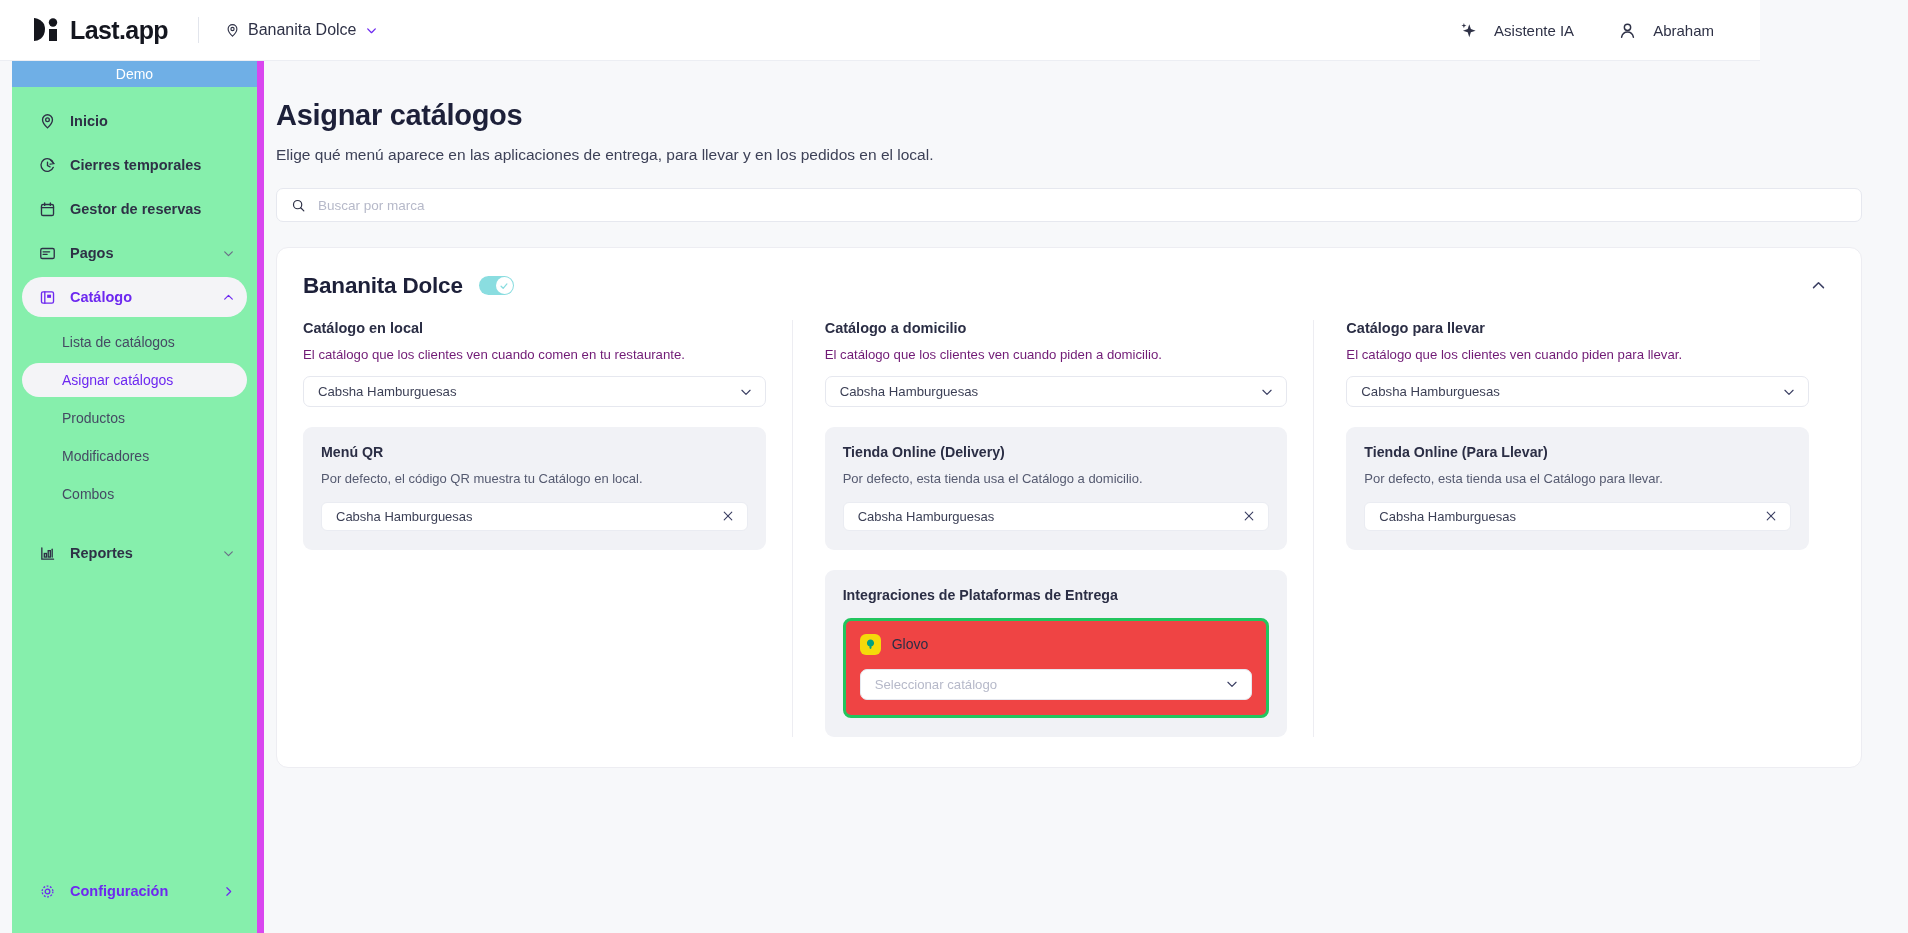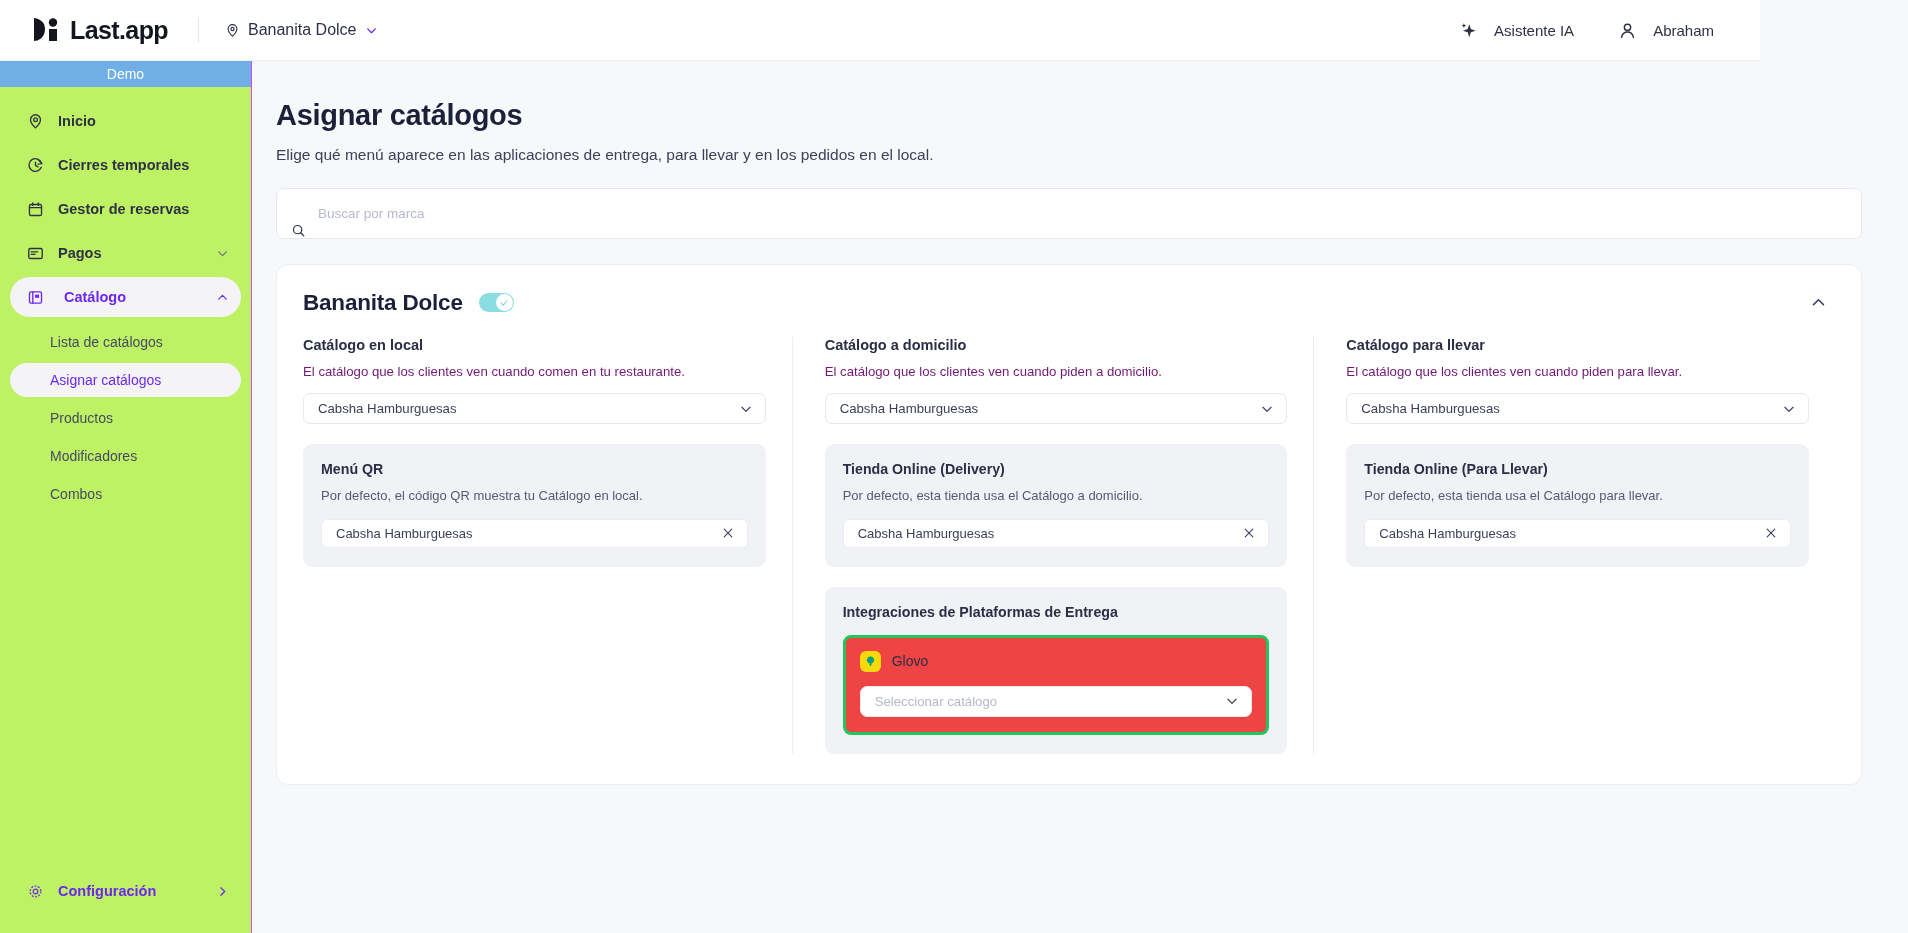--- a/index.html
+++ b/index.html
@@ -71,25 +71,25 @@
     align-items: center;
     gap: 16px;
     cursor: pointer;
     font-size: 15px;
     color: #2e3146;
   }
 
   
   .sidebar {
     position: absolute;
-    top: 61px; left: 0;
+    top: 61px; left: 12px;
     width: 252px;
     height: 872px;
-    background: #bef264;
-    border-right: 1px solid #d946ef;
+    background: #86efac;
+    border-right: 7px solid #d946ef;
     z-index: 10;
   }
   .demo-banner {
     height: 26px;
     background: #6fafe6;
     color: #ffffff;
     font-size: 14px;
     display: flex;
     align-items: center;
     justify-content: center;
@@ -123,21 +123,21 @@
   }
   .nav-chev {
     margin-left: auto;
     display: flex;
     align-items: center;
   }
   .nav-item.active {
     background: #f4f4f7;
     color: #6d28f0;
   }
-  .nav-item.active .nav-label { color: #6d28f0; margin-left: 6px; }
+  .nav-item.active .nav-label { color: #6d28f0; }
 
   .subnav { padding: 4px 10px 0 10px; }
   .subnav-item {
     display: flex;
     align-items: center;
     height: 34px;
     padding-left: 40px;
     border-radius: 17px;
     font-size: 14px;
     color: #454a63;
@@ -175,26 +175,26 @@
     letter-spacing: -0.3px;
   }
   .page-sub {
     margin-top: 14px;
     font-size: 15.5px;
     color: #3d4157;
   }
 
   .searchbar {
     margin: 24px 46px 0 24px;
-    height: 51px;
+    height: 34px;
     background: #ffffff;
     border: 1px solid #e6e8ef;
     border-radius: 7px;
     display: flex;
-    align-items: flex-end;
+    align-items: center;
     padding: 0 14px;
     gap: 12px;
   }
   .search-input {
     border: 0;
     outline: 0;
     font-family: inherit;
     font-size: 13.5px;
     color: #2e3146;
     background: transparent;
@@ -487,20 +487,36 @@
 
   <div class="subnav">
     <div class="subnav-item">Lista de catálogos</div>
     <div class="subnav-item active">Asignar catálogos</div>
     <div class="subnav-item">Productos</div>
     <div class="subnav-item">Modificadores</div>
     <div class="subnav-item">Combos</div>
   </div>
 
   <div class="nav" style="padding-top:18px">
+    <div class="nav-item">
+      <span class="nav-ico">
+        <svg width="17" height="17" viewBox="0 0 24 24" fill="none" stroke="#2e3146" stroke-width="1.9" stroke-linecap="round">
+          <path d="M4 4 L4 20 L20.5 20"></path>
+          <rect x="7.5" y="12" width="3" height="5"></rect>
+          <rect x="13" y="8" width="3" height="9"></rect>
+          <line x1="18.6" y1="6" x2="18.6" y2="17"></line>
+        </svg>
+      </span>
+      <span class="nav-label">Reportes</span>
+      <span class="nav-chev">
+        <svg width="13" height="13" viewBox="0 0 24 24" fill="none" stroke="#6a6f87" stroke-width="2.2" stroke-linecap="round" stroke-linejoin="round">
+          <polyline points="5 9 12 16 19 9"></polyline>
+        </svg>
+      </span>
+    </div>
 
   </div>
 
   <div class="nav-bottom">
     <div class="nav-item">
       <span class="nav-ico">
         <svg width="17" height="17" viewBox="0 0 24 24" fill="none" stroke="#6d28f0" stroke-width="1.8">
           <circle cx="12" cy="12" r="3.3"></circle>
           <circle cx="12" cy="12" r="7.6" stroke-dasharray="2.6 2.2"></circle>
         </svg>

